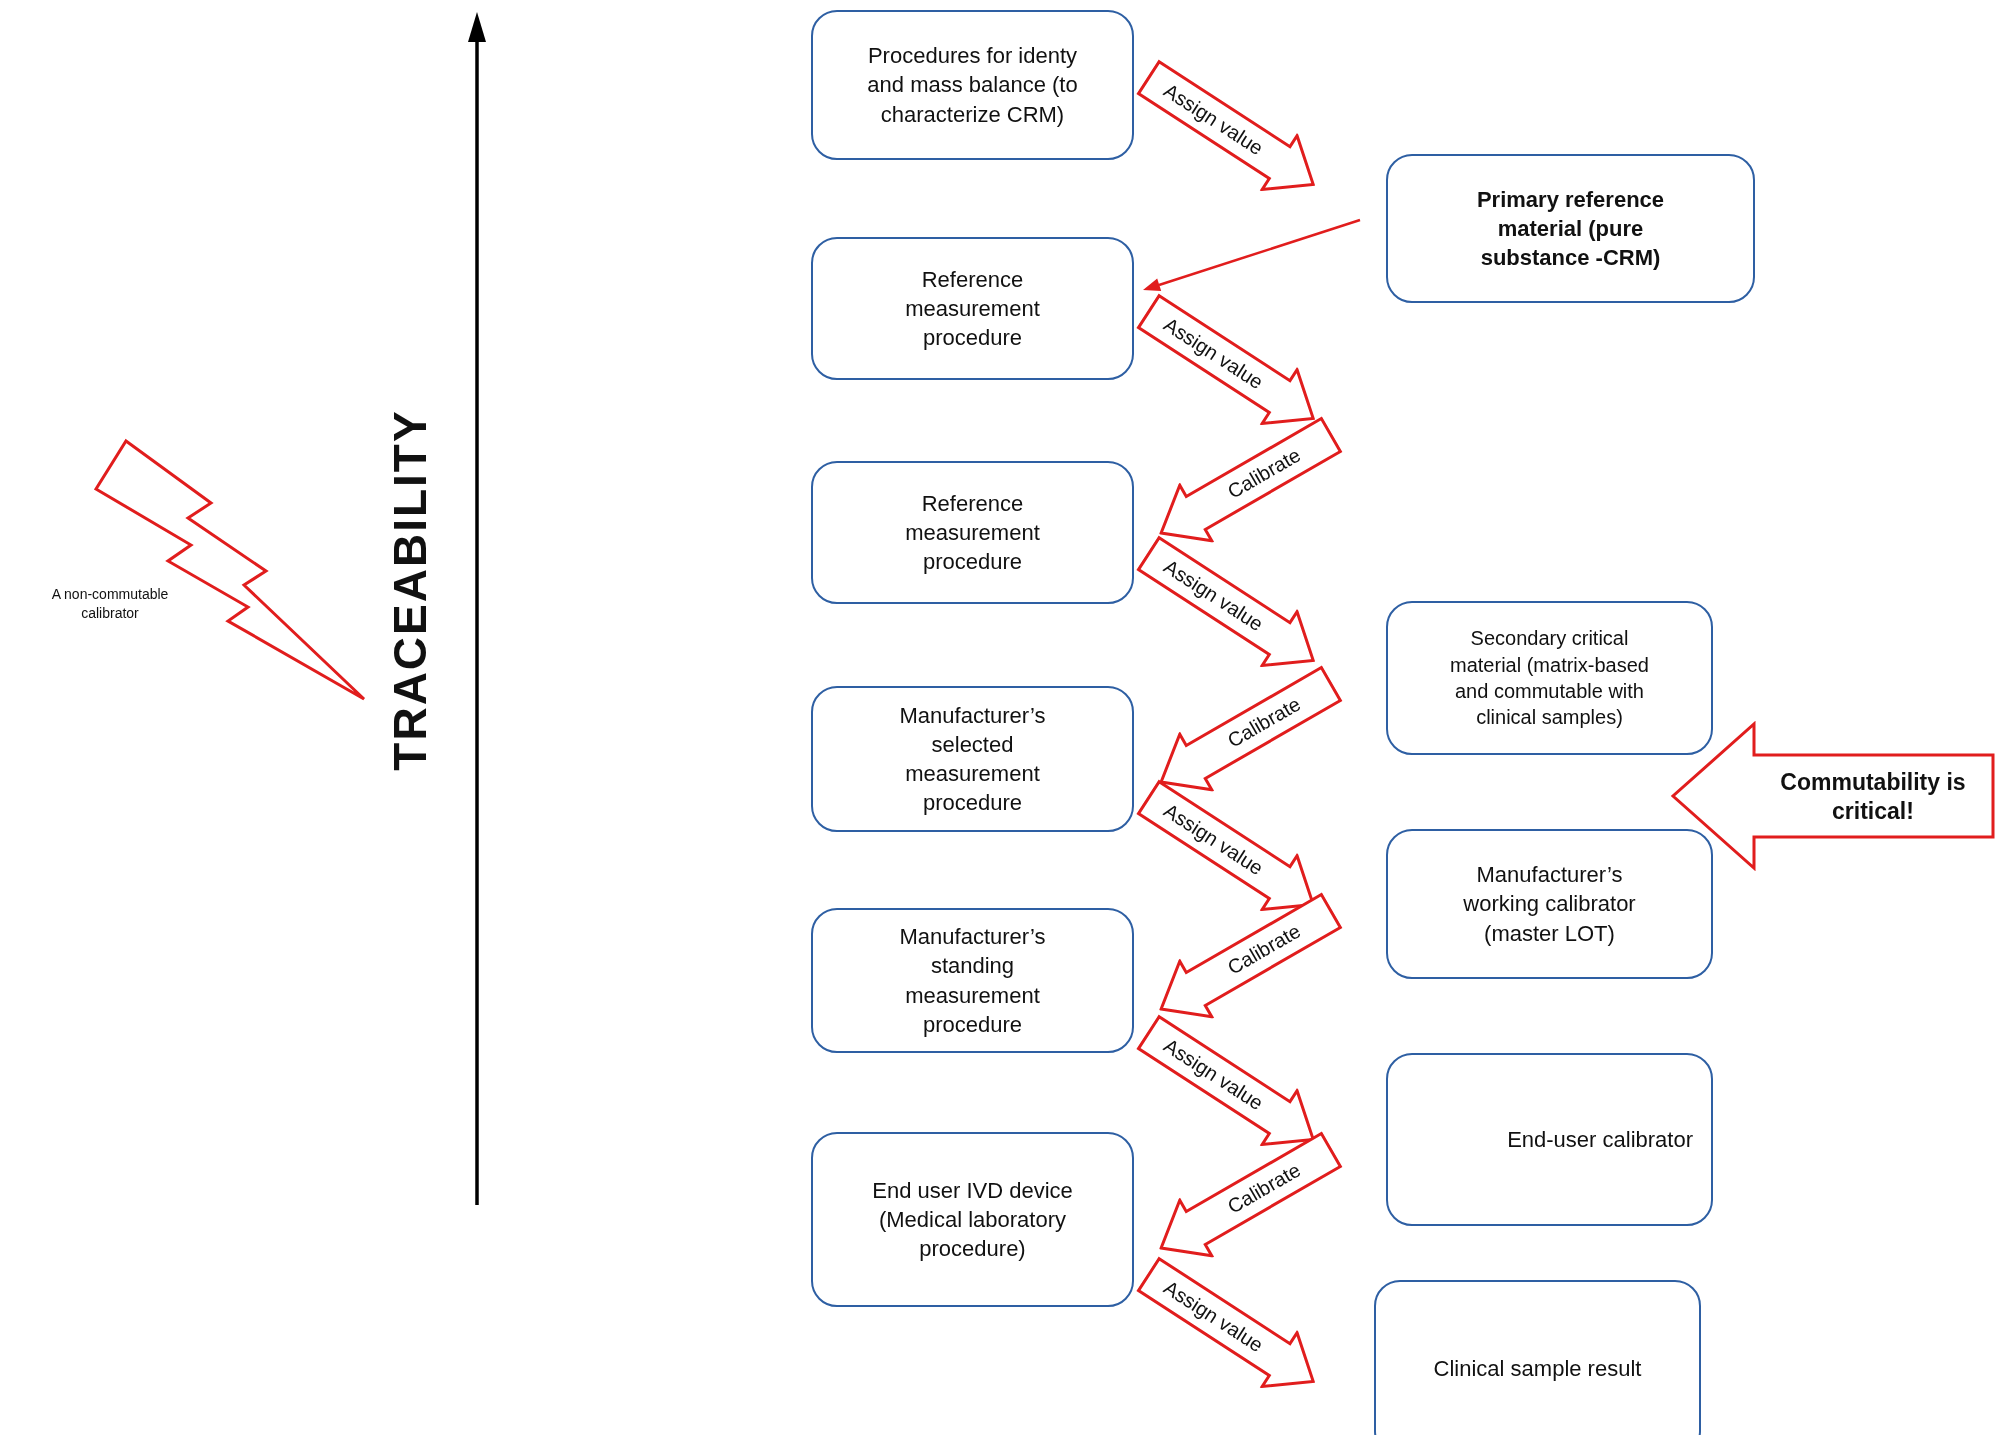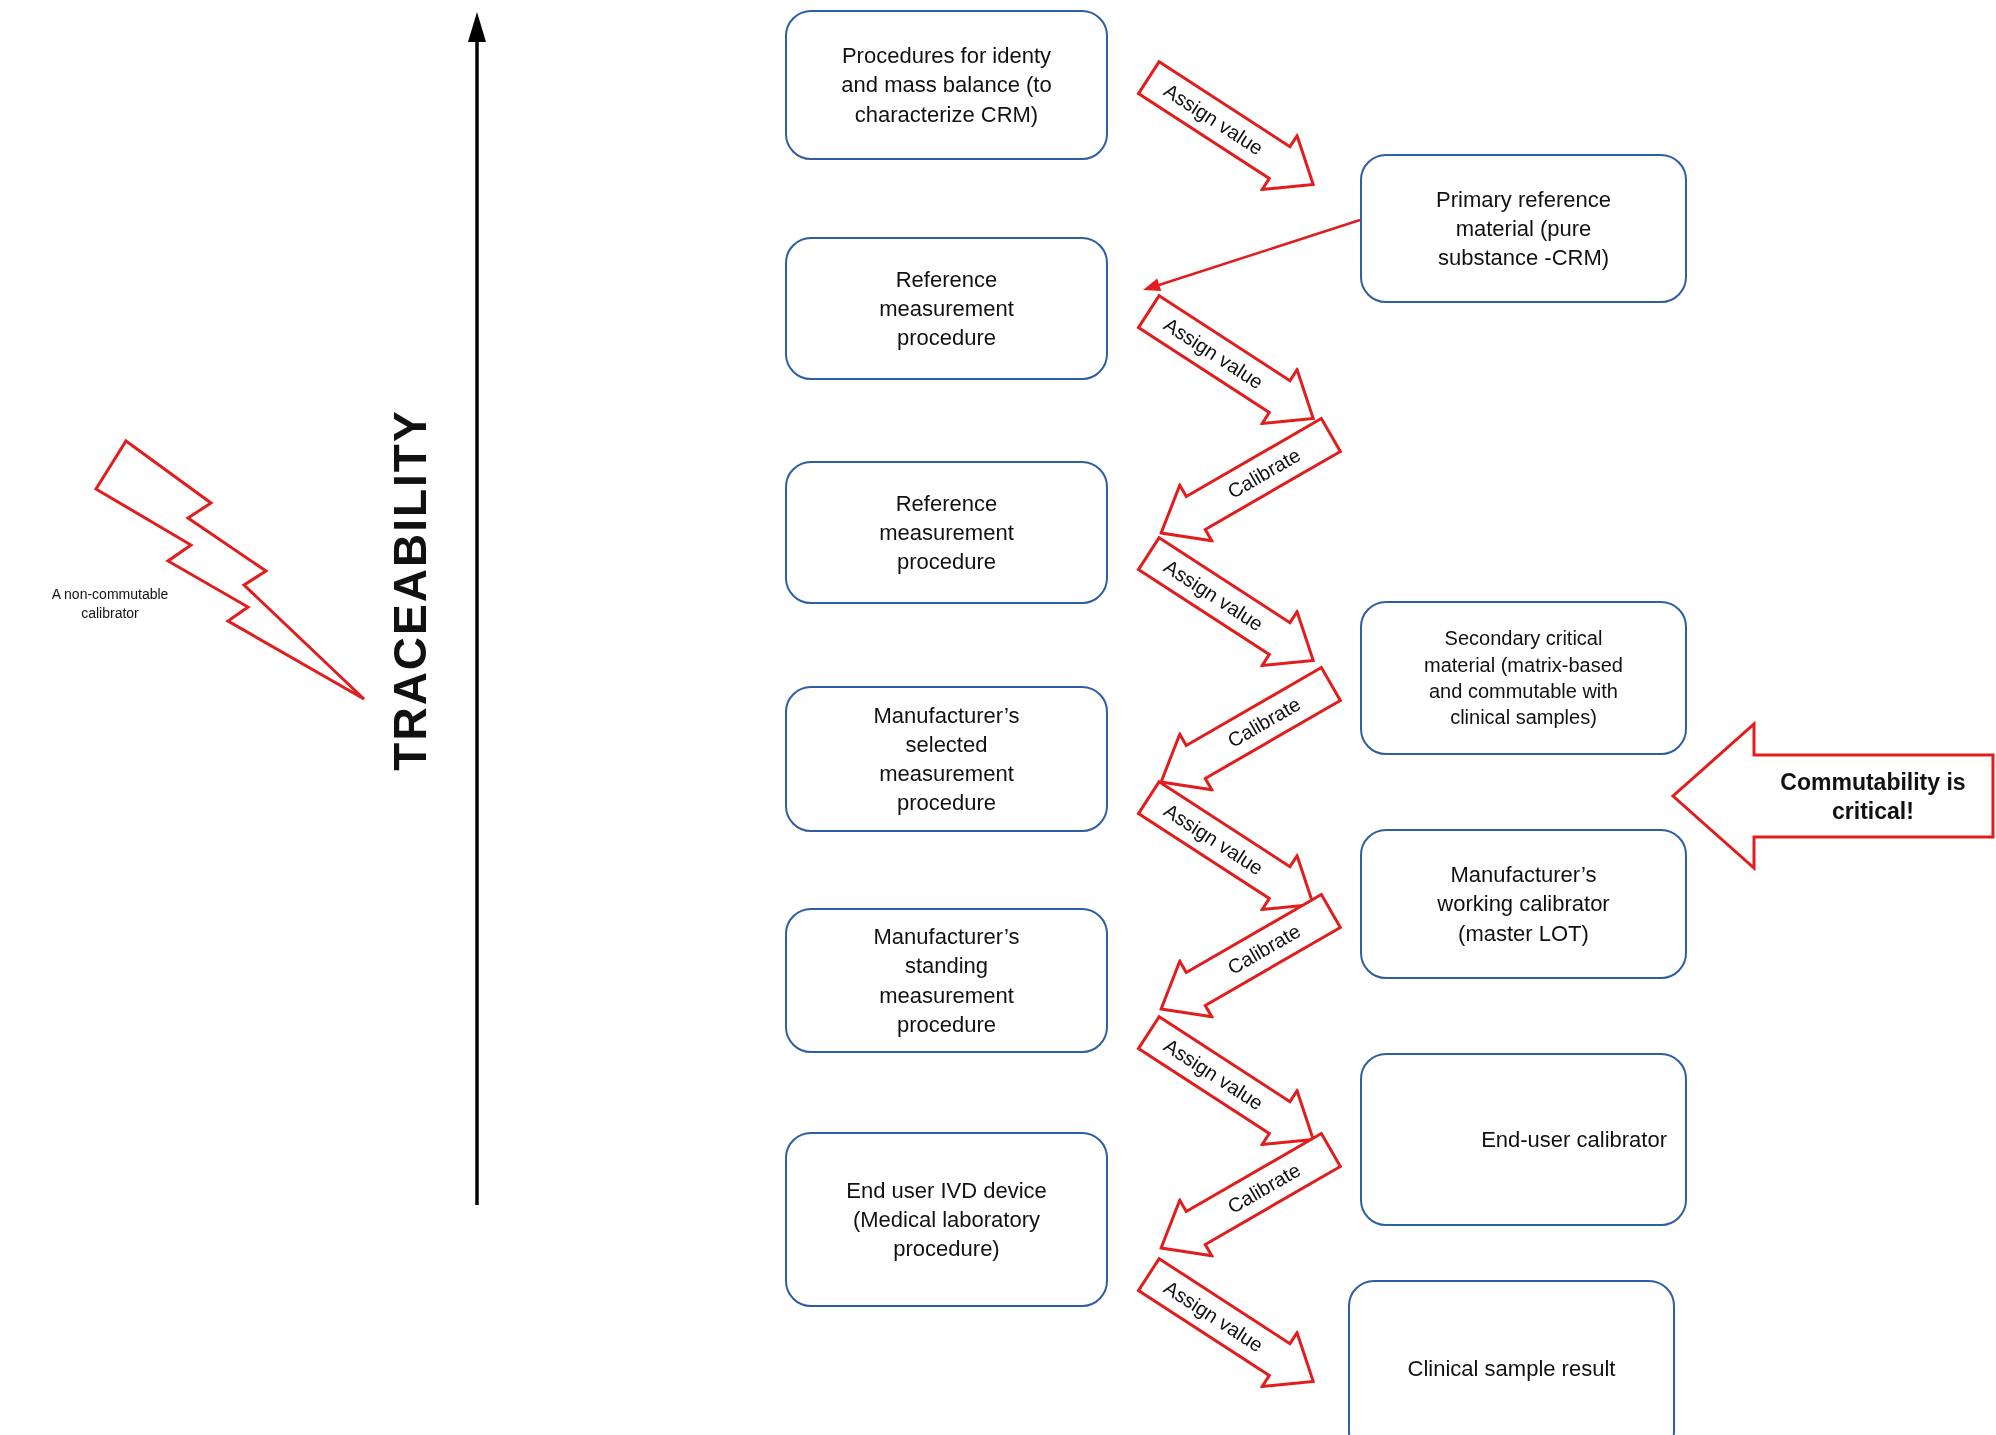--- a/index.html
+++ b/index.html
@@ -11,20 +11,21 @@
     position:absolute;
     box-sizing:border-box;
     border:2.5px solid #2e5fa3;
     border-radius:26px;
     background:#fff;
     display:flex;align-items:center;justify-content:center;
     text-align:center;
     font-size:22px;
     line-height:1.32;
     padding:0 18px;
+    margin-left:26px;
   }
   .node.small{font-size:20px;}
   .prewrap{white-space:pre-line;}
 
   
   .block-arrow{position:absolute;width:200px;height:68px;}
   .block-arrow svg{position:absolute;left:0;top:0;}
   .block-arrow .arrow-label{
     position:absolute;top:50%;transform:translateY(-50%);
     text-align:center;font-size:20px;color:#111;
@@ -108,21 +109,21 @@
 standing
 measurement
 procedure</span>
   </div>
   <div class="node" style="left:785px;top:1132px;width:323px;height:175px;">
     <span class="prewrap">End user IVD device
 (Medical laboratory
 procedure)</span>
   </div>
 
-  <div class="node" style="left:1360px;top:154px;width:327px;height:149px;">
+  <div class="node" style="left:1360px;top:154px;width:369px;height:149px;font-weight:bold;">
     <span class="prewrap">Primary reference
 material (pure
 substance -CRM)</span>
   </div>
   <div class="node small" style="left:1360px;top:601px;width:327px;height:154px;">
     <span class="prewrap">Secondary critical
 material (matrix-based
 and commutable with
 clinical samples)</span>
   </div>

